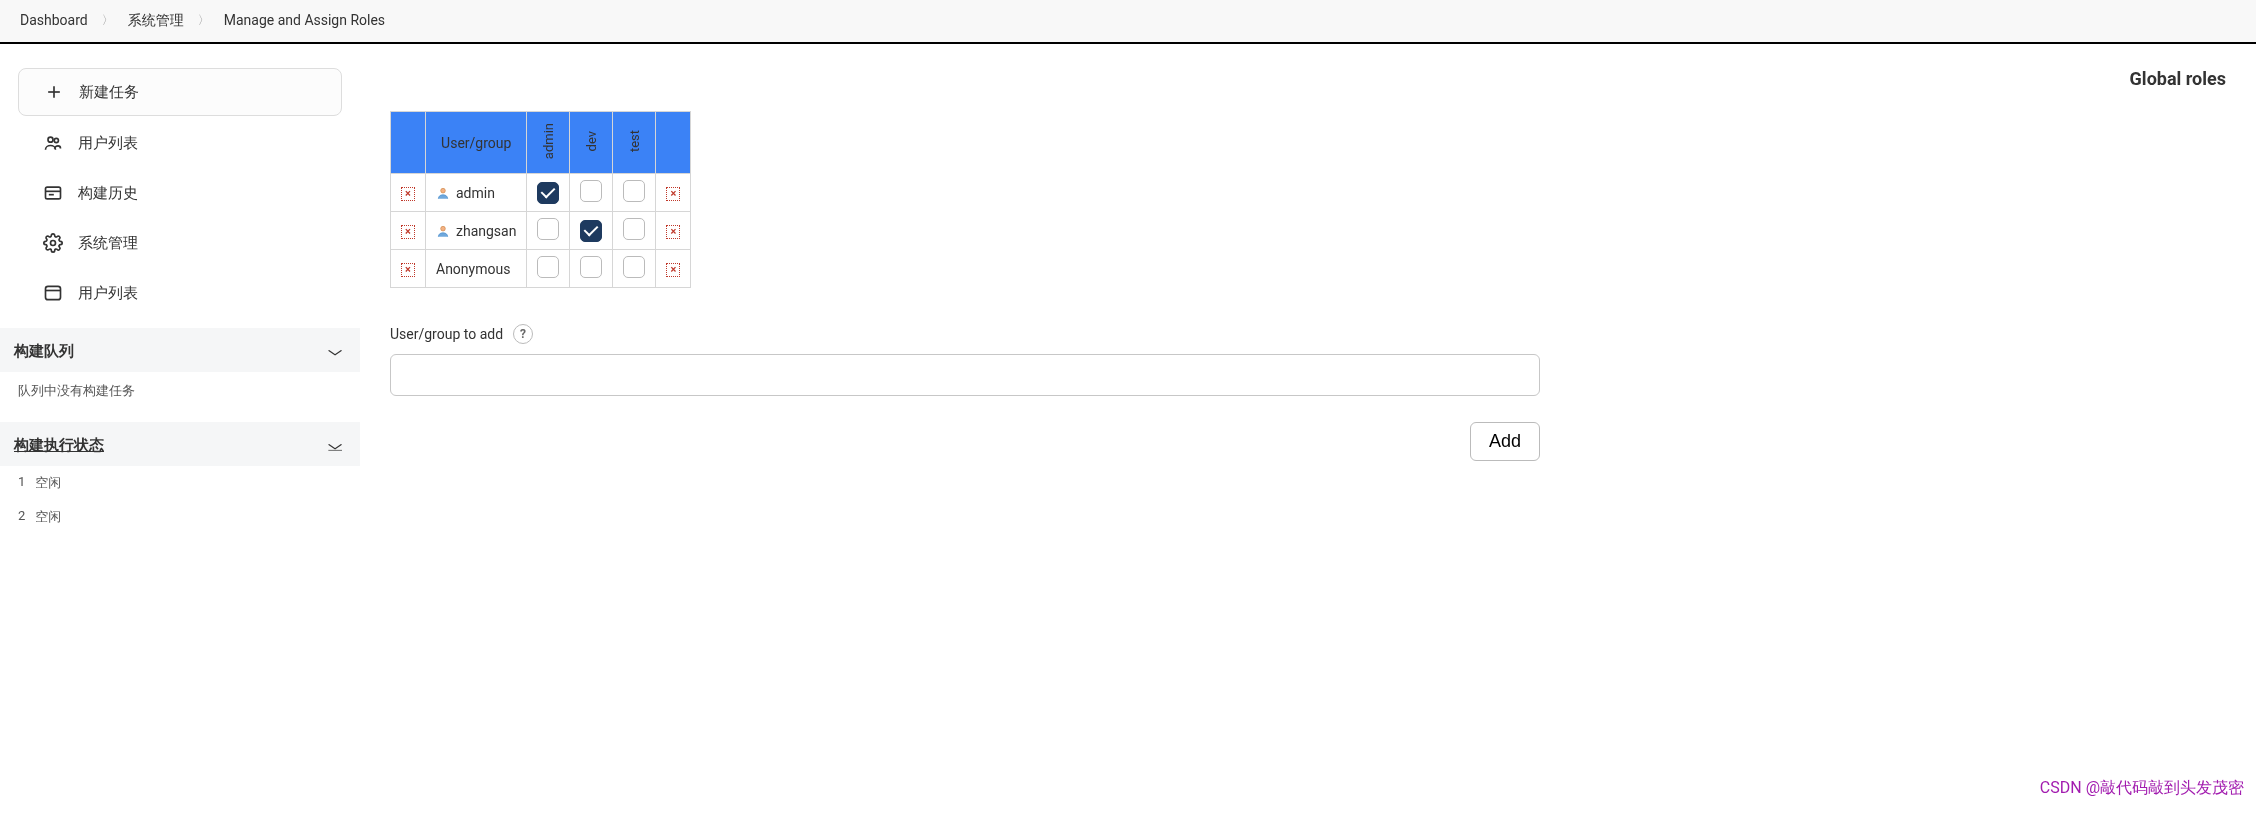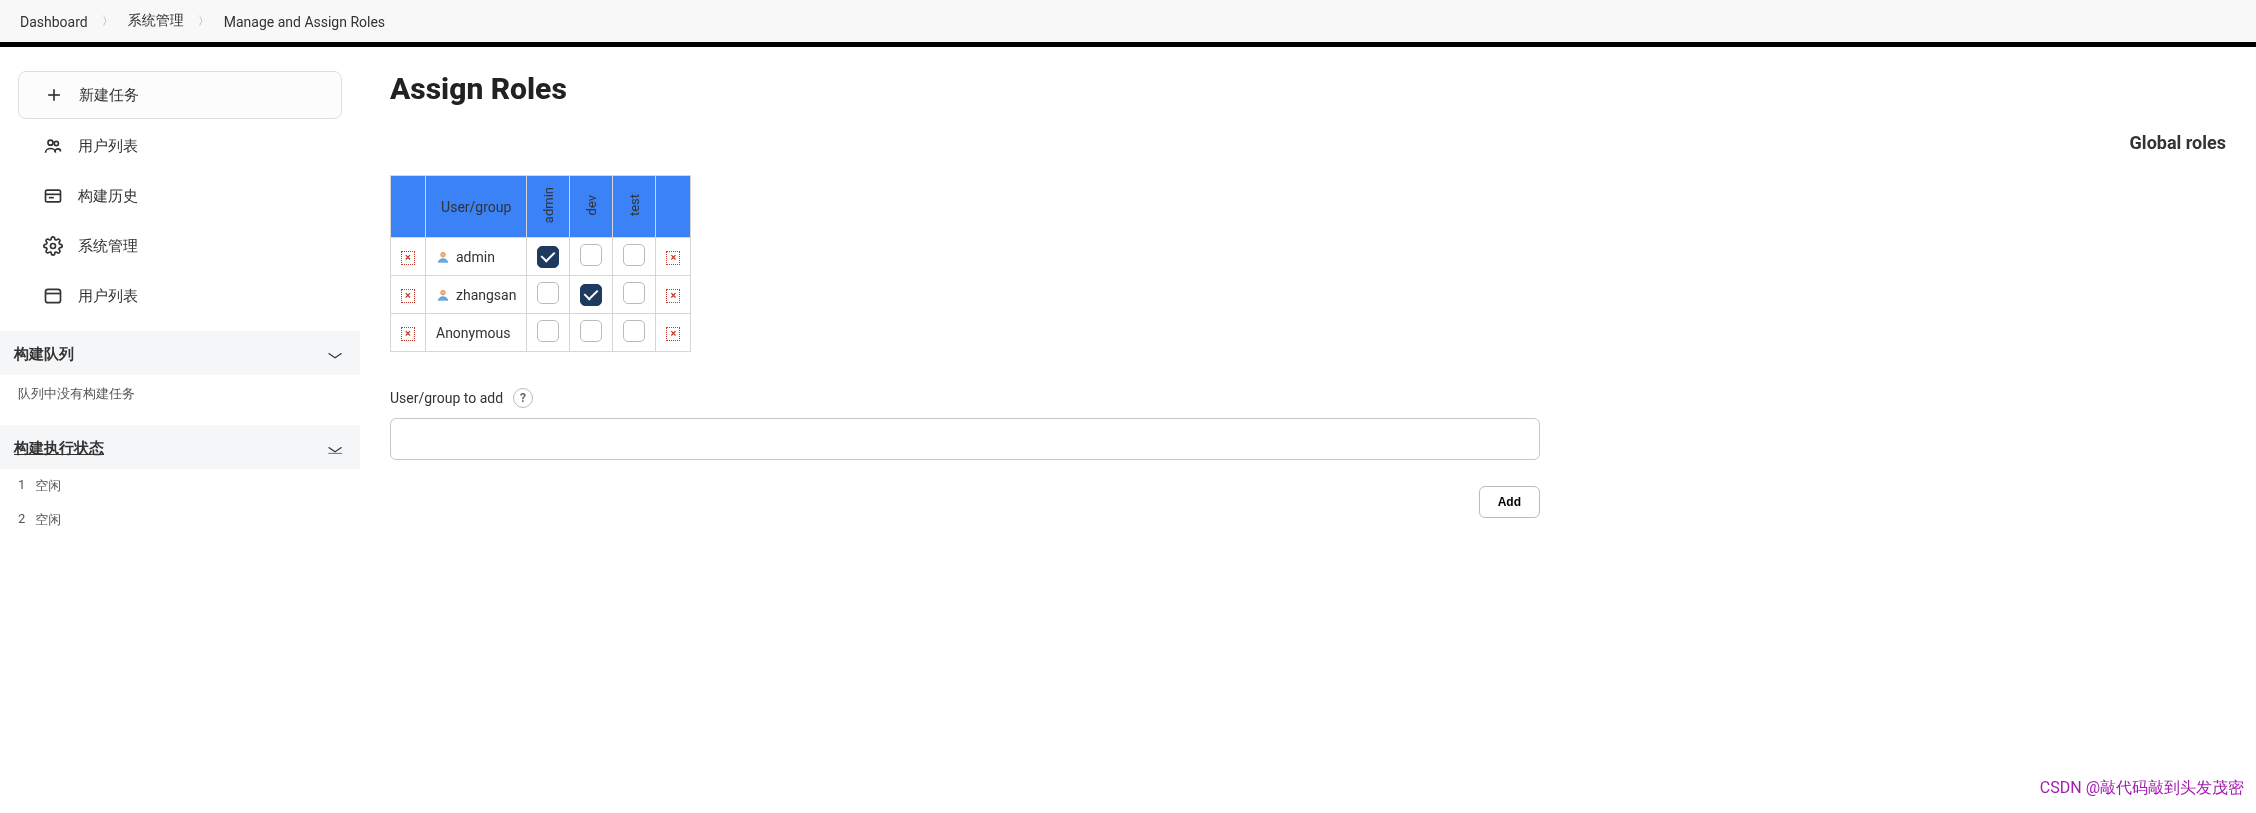--- a/index.html
+++ b/index.html
@@ -8,24 +8,24 @@
     font-family: -apple-system, BlinkMacSystemFont, "Segoe UI", Roboto, "Helvetica Neue", Arial, sans-serif;
     font-size: 14px;
     color: #333;
     background: #fff;
     width: 2256px;
   }
   .breadcrumb {
     background: #f8f8f8;
     padding: 12px 20px;
     display: flex;
-    align-items: flex-end;
+    align-items: flex-start;
     gap: 14px;
     color: #333;
-    border-bottom: 5px solid #000000;
+    border-bottom: 2px solid #000000;
   }
   .breadcrumb .sep { color: #999; font-size: 12px; }
   .breadcrumb .crumb { cursor: pointer; }
   .layout {
     display: flex;
     align-items: flex-start;
   }
   .sidebar {
     width: 360px;
     flex: 0 0 360px;
@@ -188,22 +188,22 @@
     width: 1150px;
     display:flex;
     justify-content:flex-end;
     margin-top: 26px;
   }
   button.add-btn {
     padding: 8px 18px;
     border: 1.5px solid #bbb;
     background: #fff;
     border-radius: 6px;
-    font-size: 12px;
-    font-weight: 700;
+    font-size: 18px;
+    font-weight: 400;
     cursor: pointer;
   }
   .watermark {
     position: fixed;
     bottom: 14px;
     right: 12px;
     color: #a21caf;
     font-size: 16px;
   }
 </style>
@@ -293,21 +293,20 @@
       <span>1</span>
       <span>空闲</span>
     </div>
     <div class="executor-row">
       <span>2</span>
       <span>空闲</span>
     </div>
   </div>
 
   <div class="main">
-    <h1 class="page-title">Assign Roles</h1>
     <h2 class="section-title">Global roles</h2>
 
     <div class="role-table-wrap">
       <table class="role-table">
         <thead>
           <tr>
             <th class="noborder"></th>
             <th>User/group</th>
             <th class="vhdr"><span class="vtxt">admin</span></th>
             <th class="vhdr"><span class="vtxt">dev</span></th>

